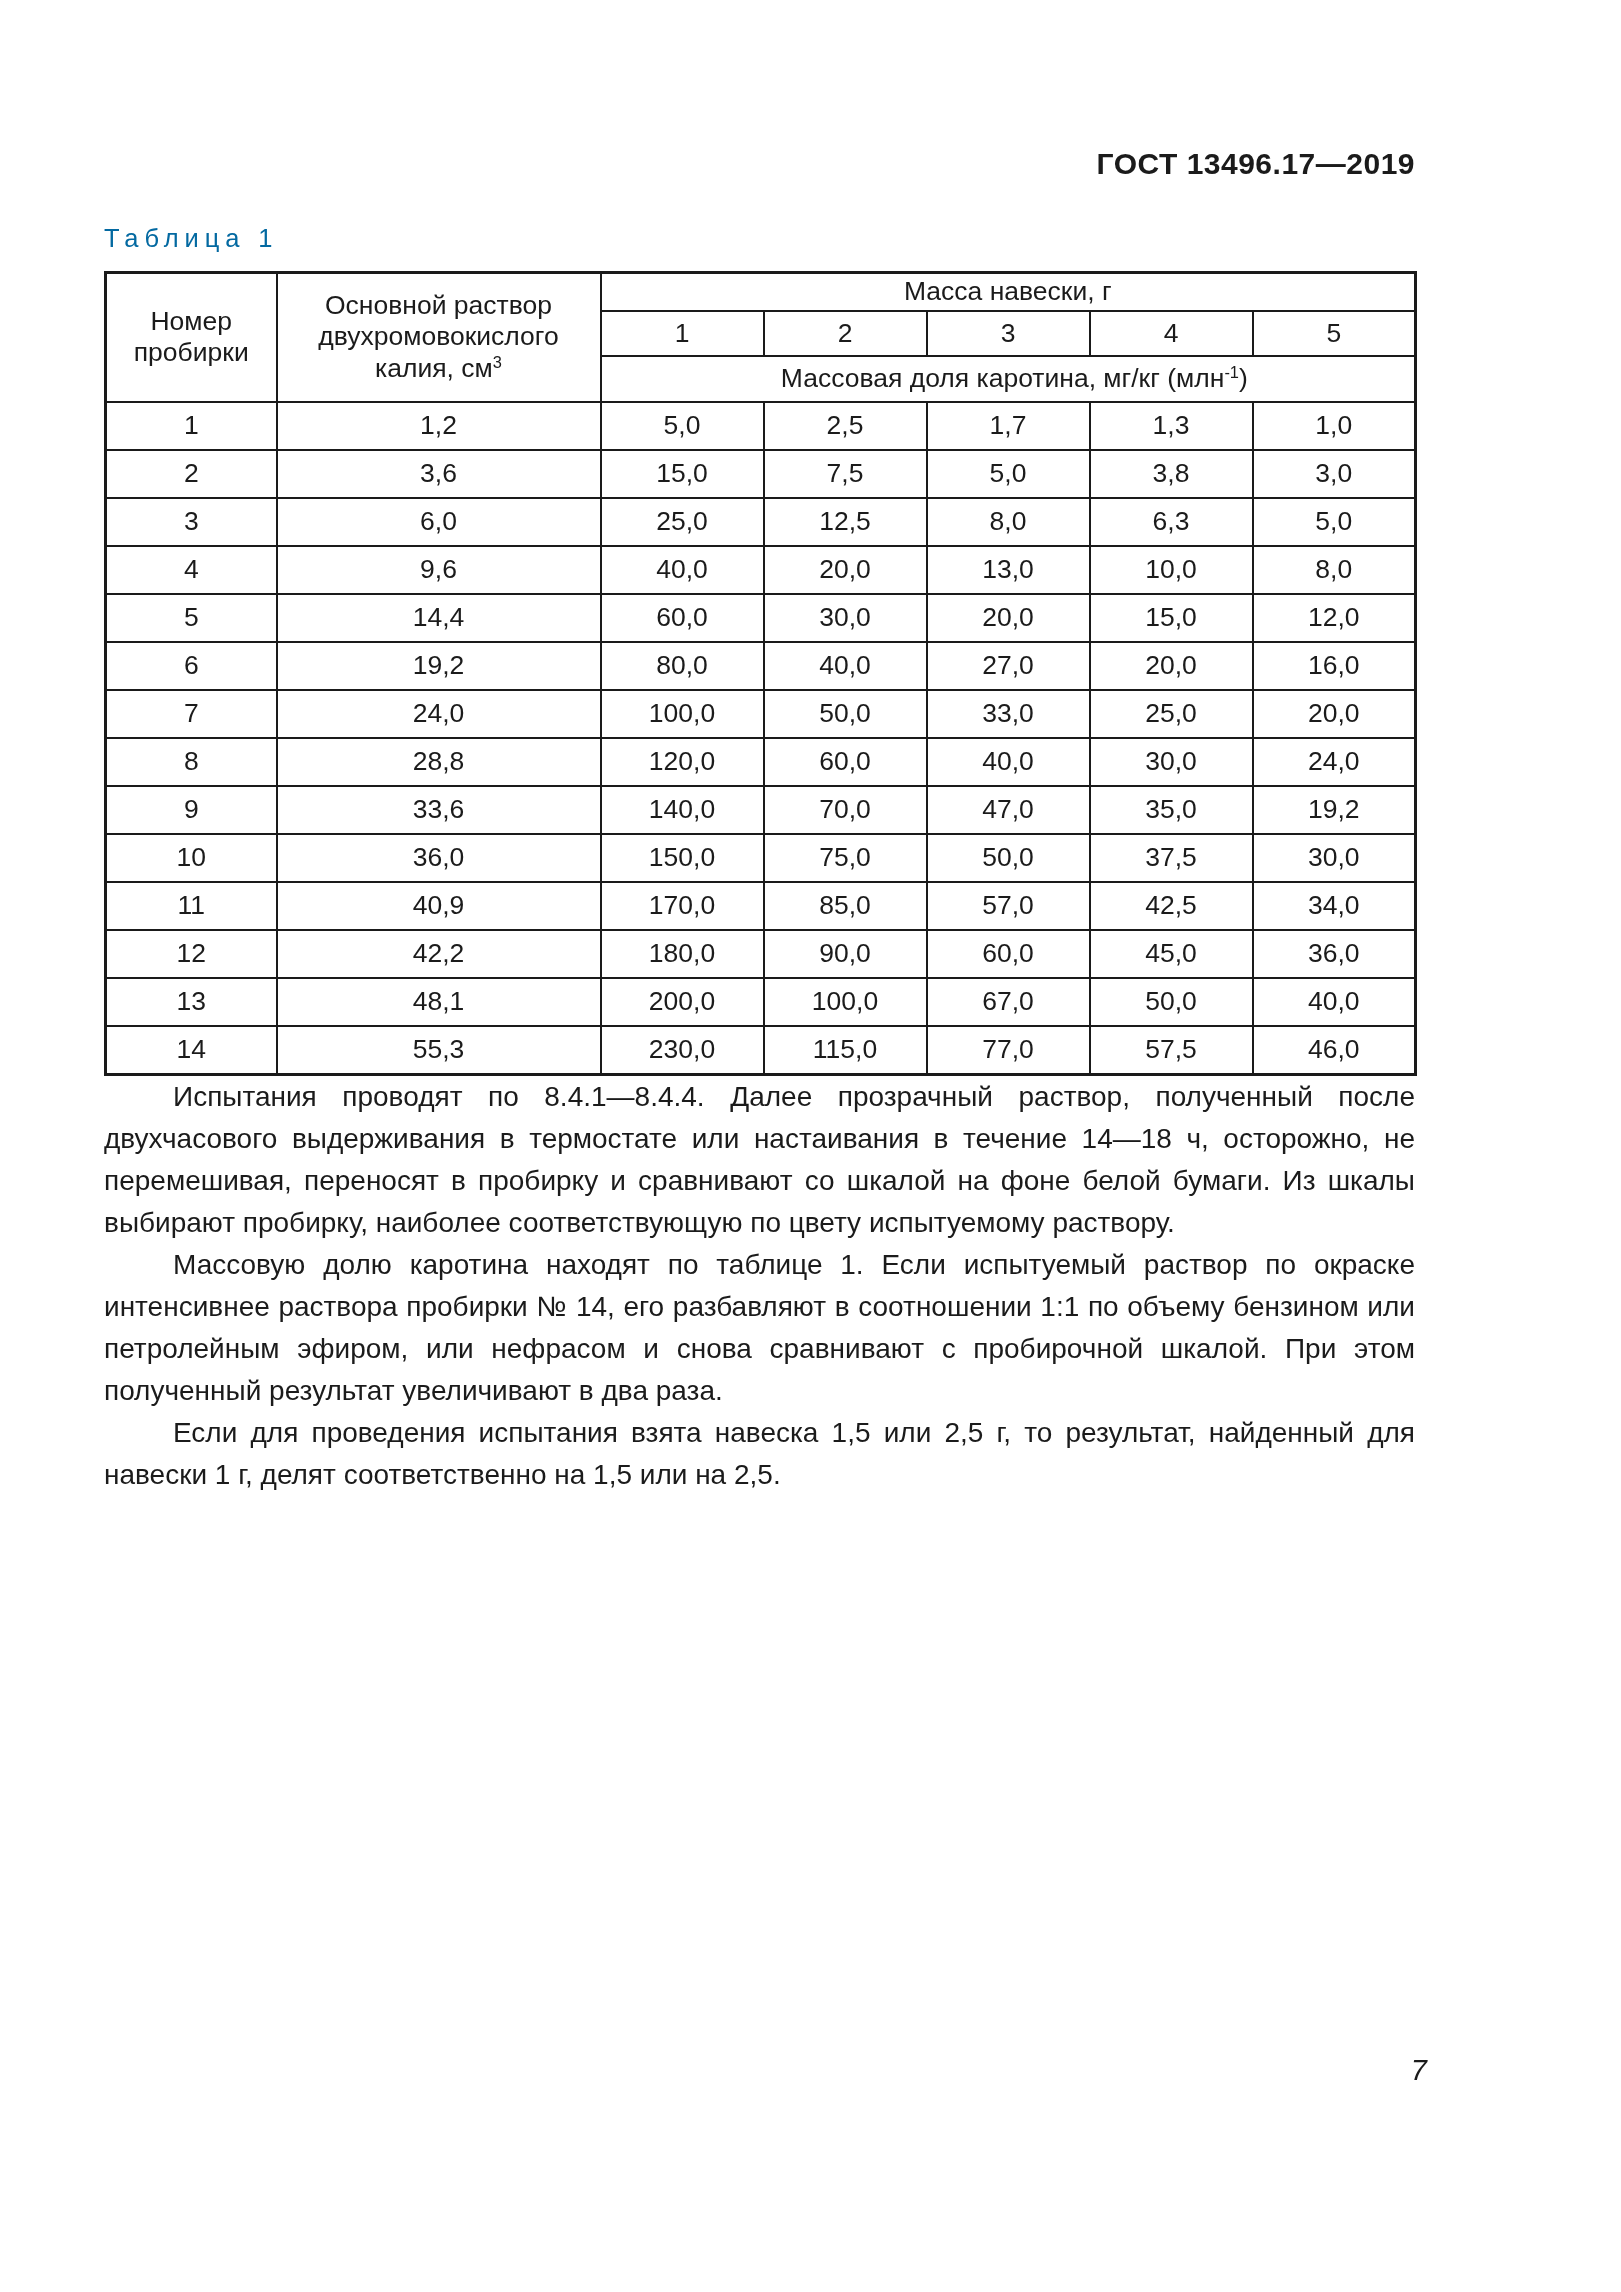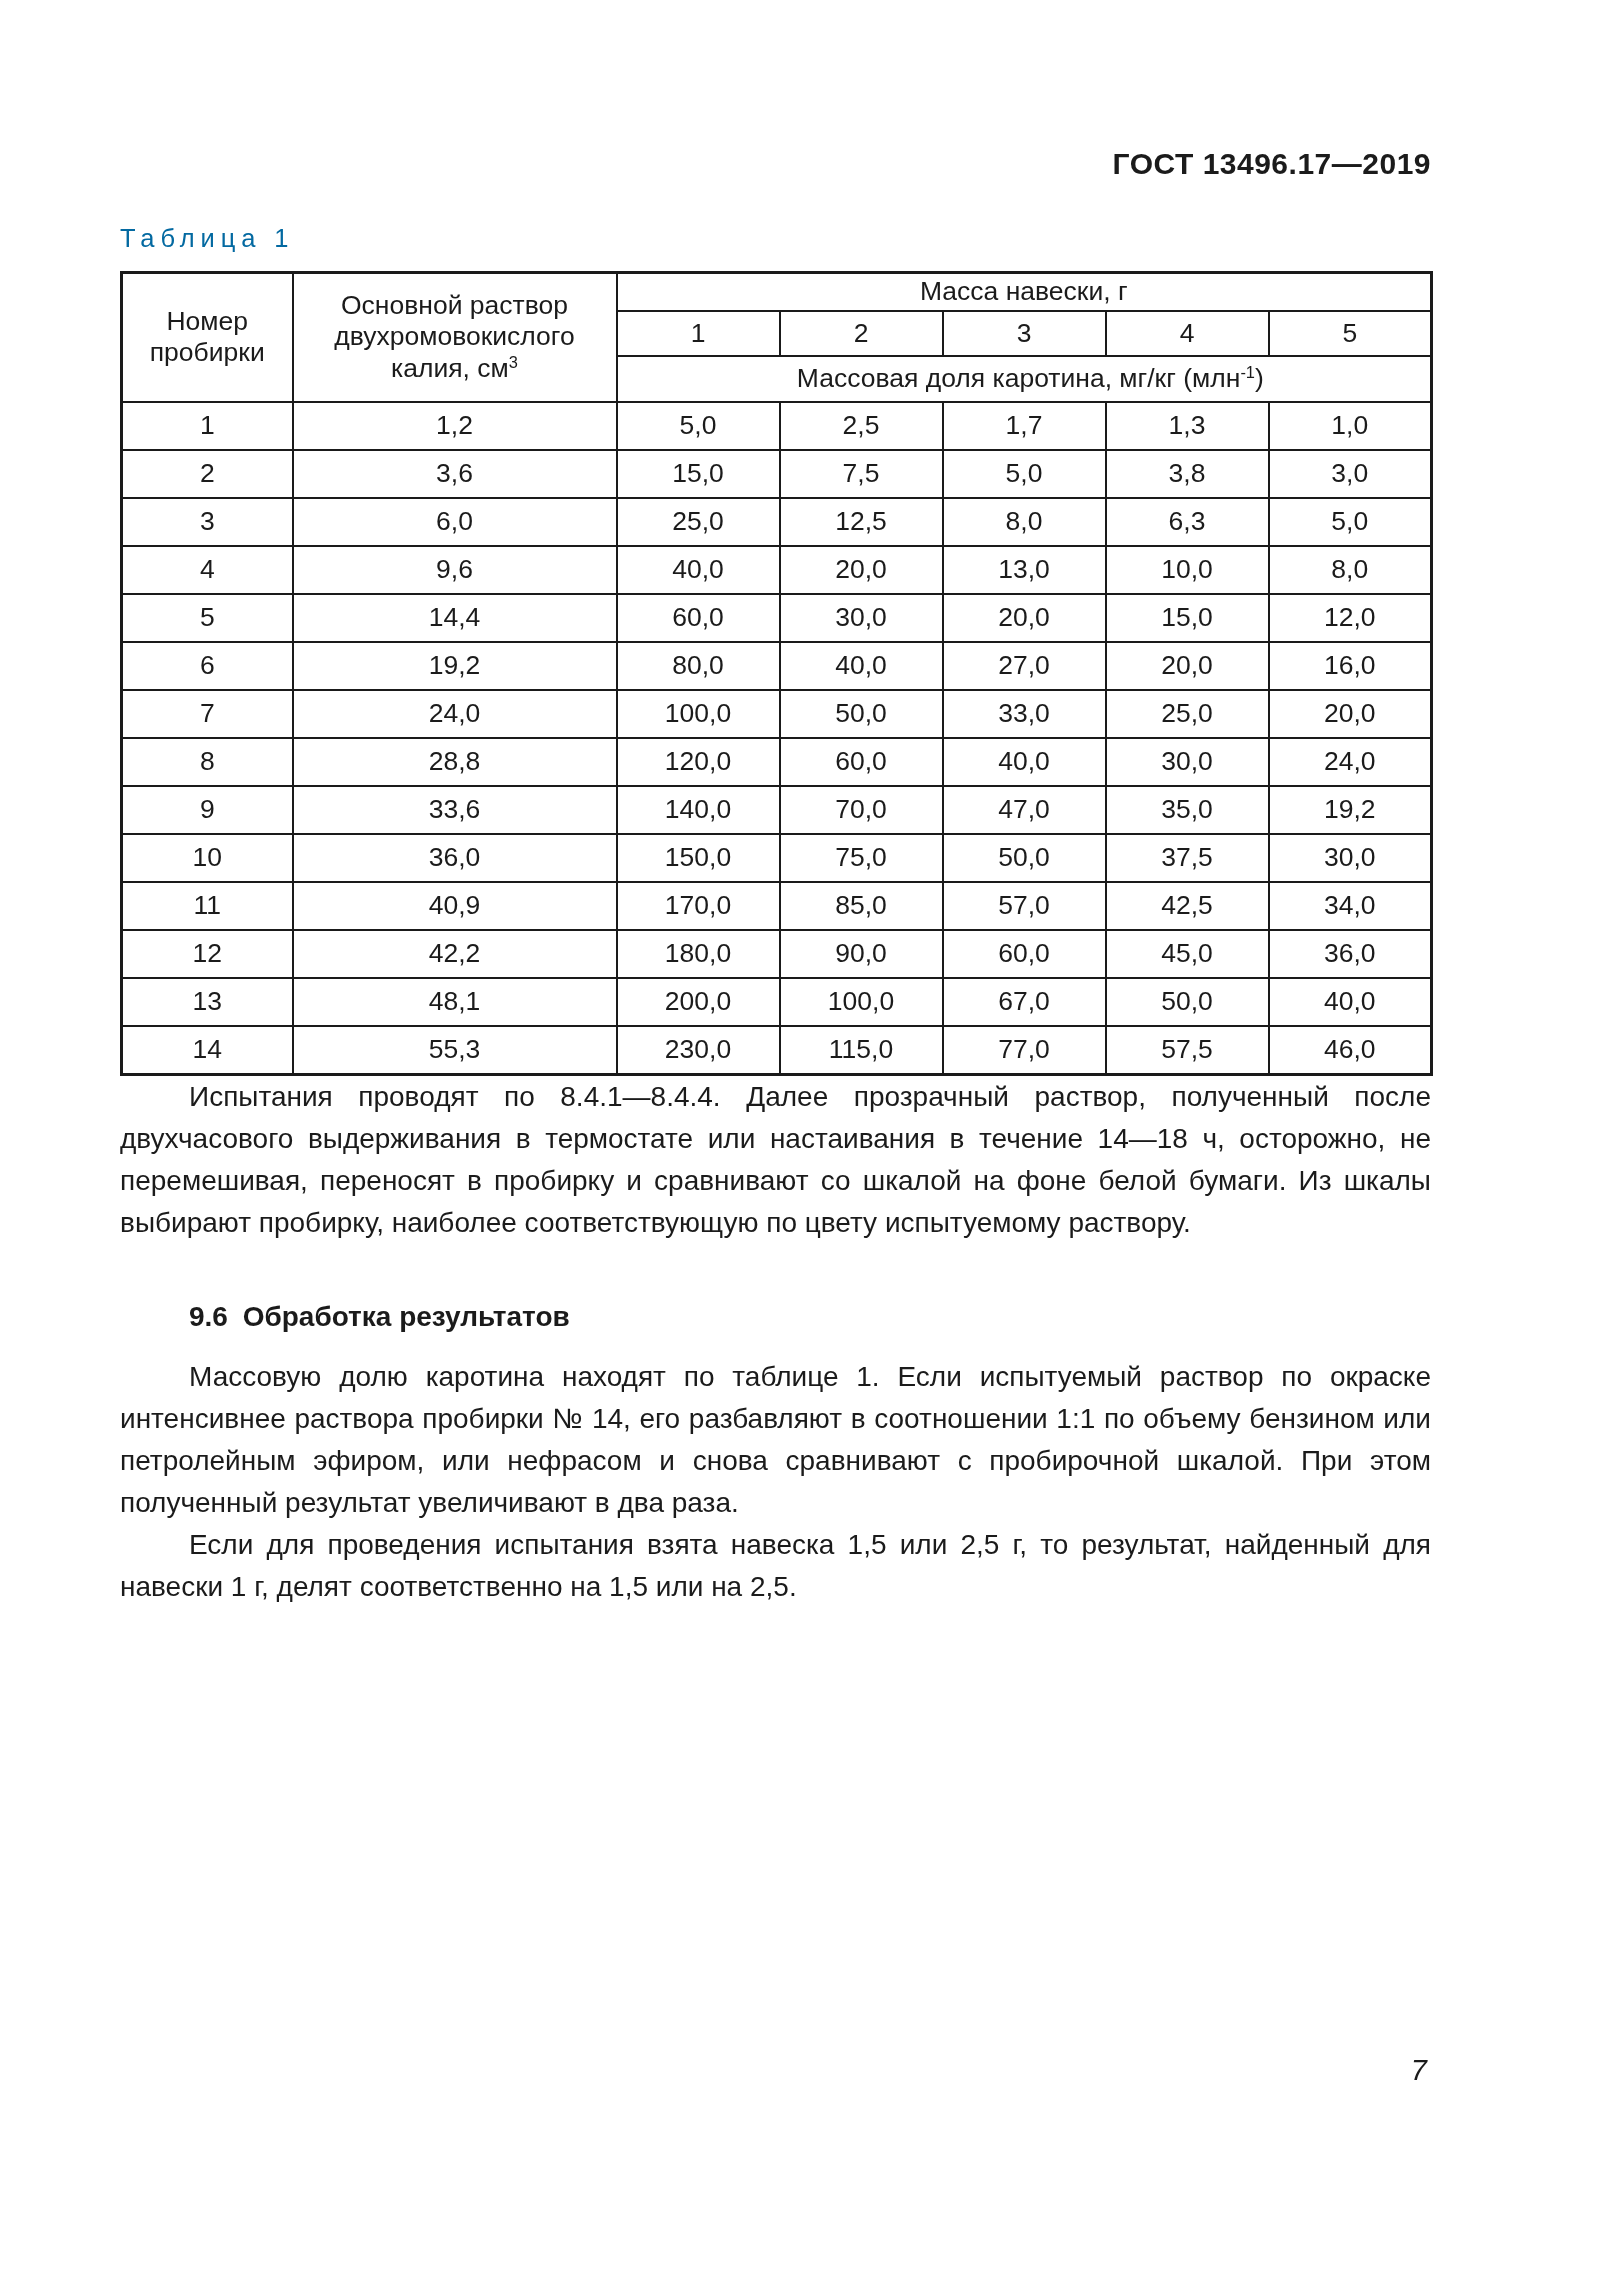--- a/index.html
+++ b/index.html
@@ -9,21 +9,21 @@
     width: 1621px;
     height: 2293px;
     background: #ffffff;
     color: #1b1b1b;
     font-family: "Liberation Sans", sans-serif;
     overflow: hidden;
   }
   .content {
     position: absolute;
     top: 0;
-    left: 120px;
+    left: 104px;
     width: 1311px;
   }
   .doc-header {
     margin-top: 147px;
     text-align: right;
     font-size: 30px;
     font-weight: bold;
     letter-spacing: 0.5px;
   }
   .table-caption {
@@ -252,23 +252,20 @@
             <td>46,0</td>
           </tr>
         </tbody>
     </table>
 
     <div class="section">
       <p class="para">Испытания проводят по 8.4.1—8.4.4. Далее прозрачный раствор, полученный после двухчасового выдерживания в термостате или настаивания в течение 14—18 ч, осторожно, не перемешивая, переносят в пробирку и сравнивают со шкалой на фоне белой бумаги. Из шкалы выбирают пробирку, наиболее соответствующую по цвету испытуемому раствору.</p>
     </div>
 
     <div class="section">
-      <div class="section-heading">
-        <span class="h-num">9.6</span><span>Обработка результатов</span>
-      </div>
       <p class="para">Массовую долю каротина находят по таблице 1. Если испытуемый раствор по окраске интенсивнее раствора пробирки № 14, его разбавляют в соотношении 1:1 по объему бензином или петролейным эфиром, или нефрасом и снова сравнивают с пробирочной шкалой. При этом полученный результат увеличивают в два раза.</p>
       <p class="para">Если для проведения испытания взята навеска 1,5 или 2,5 г, то результат, найденный для навески 1 г, делят соответственно на 1,5 или на 2,5.</p>
     </div>
 
   </div>
 
   <div class="page-number">7</div>
 </div>
 
 

